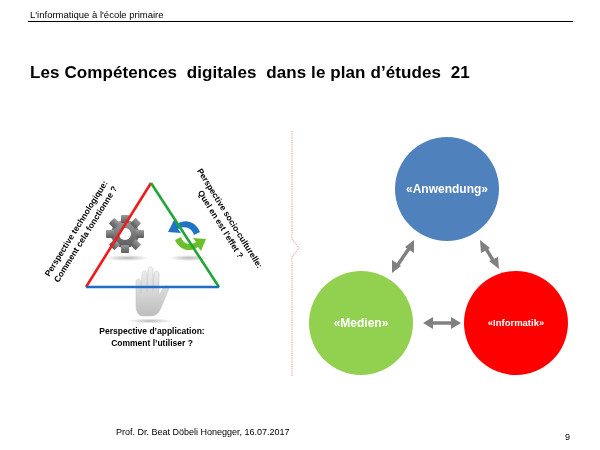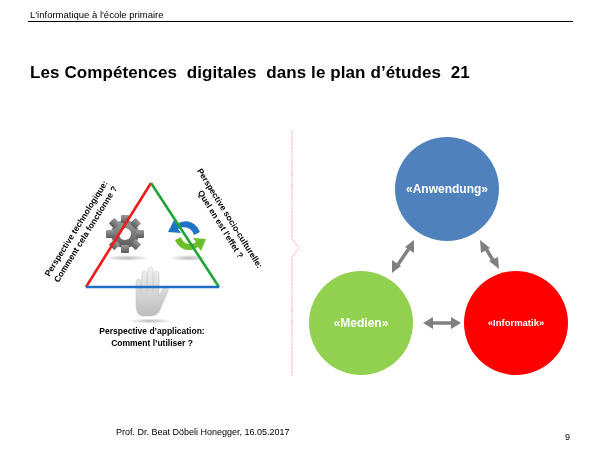--- a/index.html
+++ b/index.html
@@ -116,14 +116,14 @@
       <circle cx="361" cy="323" r="52" fill="#92d050"></circle>
       <text class="circle-label" x="361" y="327" text-anchor="middle" font-size="12">«Medien»</text>
     </g>
     <g>
       <circle cx="516" cy="323" r="52" fill="#ff0000"></circle>
       <text class="circle-label" x="516" y="326" text-anchor="middle" font-size="9.5">«Informatik»</text>
     </g>
   </g>
 </svg>
 
-<div class="abs footer-author">Prof. Dr. Beat Döbeli Honegger, 16.05.2017</div>
+<div class="abs footer-author">Prof. Dr. Beat Döbeli Honegger, 16.07.2017</div>
 <div class="abs footer-page">9</div>
 
 </body></html>

